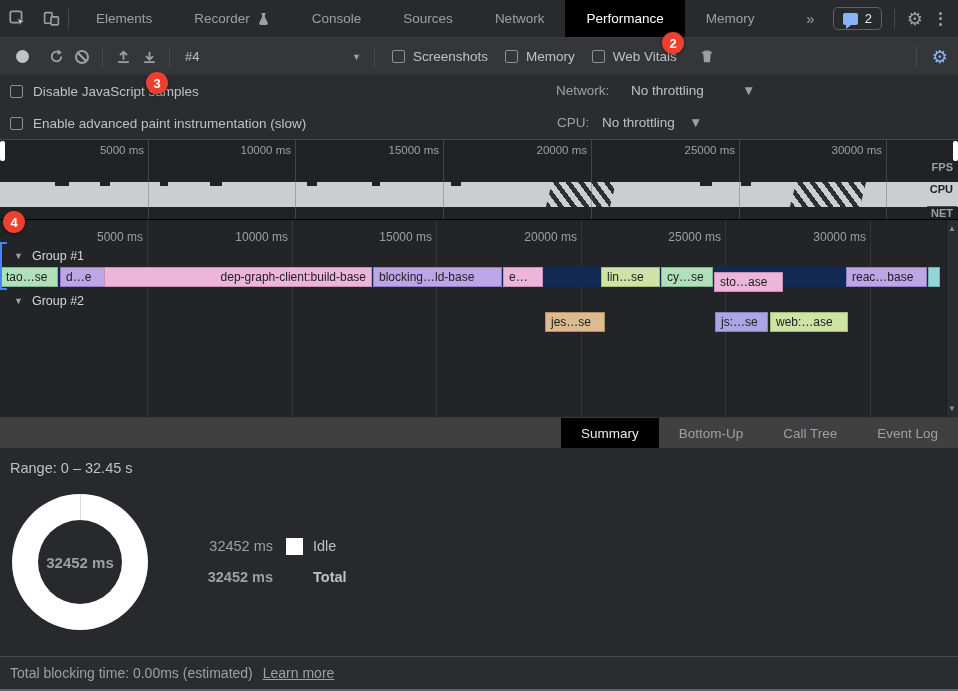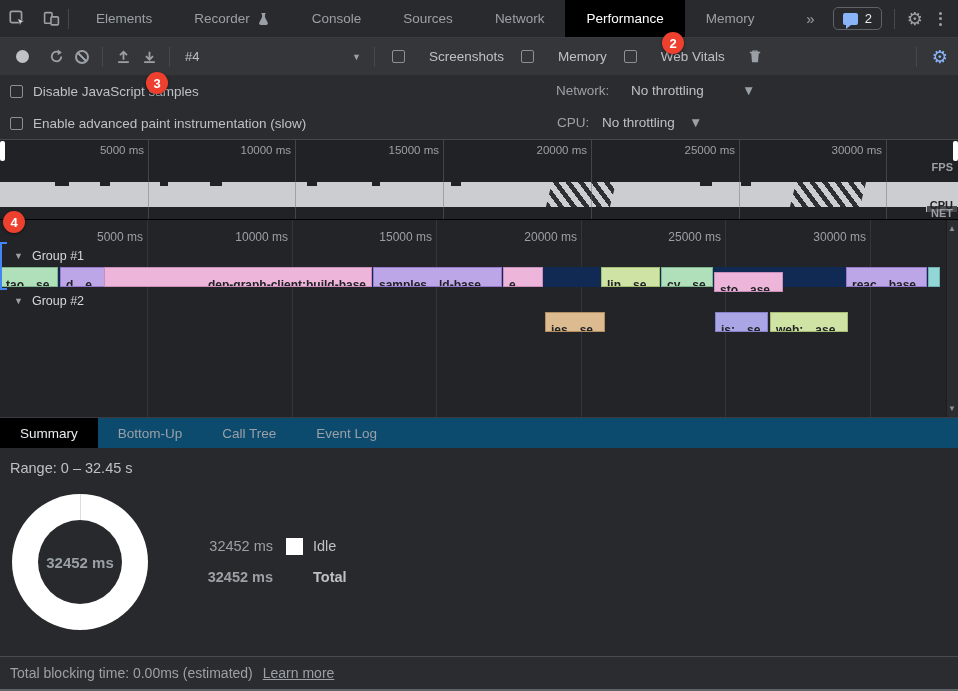--- a/index.html
+++ b/index.html
@@ -31,21 +31,21 @@
   .toolbar { position:absolute; top:38px; left:0; right:0; height:37px; background:#35363a;
     display:flex; align-items:center; padding:0 10px; }
   .record-dot { width:13px; height:13px; border-radius:50%; background:#c0c3c6; margin:0 14px 0 6px; }
   .tool-ic { display:flex; align-items:center; justify-content:center; width:26px; }
   .block-icon { width:14px; height:14px; border:2px solid #9aa0a6; border-radius:50%;
     background:linear-gradient(45deg, transparent 42%, #9aa0a6 42%, #9aa0a6 58%, transparent 58%); }
   .toolbar .vsep { margin:0 7px; }
   .session { width:176px; display:flex; align-items:center; justify-content:space-between;
     color:#bdc1c6; font-size:13px; margin:0 6px 0 8px; }
   .dd-arrow { font-size:9px; color:#9aa0a6; }
-  .check { display:flex; align-items:center; gap:24px; color:#bdc1c6; font-size:13.5px; margin-right:17px; }
+  .check { display:flex; align-items:center; gap:8px; color:#bdc1c6; font-size:13.5px; margin-right:17px; }
   .box { width:13px; height:13px; border:1.5px solid #8b9096; border-radius:2px; flex:none; }
   .spacer { flex:1; }
 
   
   .options { position:absolute; top:75px; left:0; right:0; height:65px; background:#2b2c2f;
     border-bottom:1px solid #47484b; }
   .opt-row { position:absolute; left:10px; height:32px; display:flex; align-items:center; gap:10px;
     color:#bdc1c6; font-size:13.5px; }
   .opt-abs { position:absolute; height:32px; line-height:32px; font-size:13.5px; }
   .lbl { color:#9aa0a6; } .val { color:#bdc1c6; }
@@ -53,44 +53,44 @@
   
   .overview { position:absolute; top:140px; left:0; right:0; height:79px; background:#212226; overflow:hidden; }
   .ov-grid { position:absolute; top:0; bottom:0; width:1px; background:rgba(105,110,115,0.45); z-index:5; }
   .ov-ticklab { position:absolute; top:4px; width:80px; text-align:right; font-size:11.5px; color:#9aa0a6; z-index:4; }
   .cpu-band { position:absolute; top:42px; height:25px; left:0; right:0; background:#cbcdd1; z-index:2; }
   .hatch { position:absolute; top:0; height:25px; z-index:3; transform:skewX(-14deg);
     background:repeating-linear-gradient(45deg,#2e2f33 0 4px,#cbcdd1 4px 9px); }
   .dip { position:absolute; top:0; height:4px; background:#212226; z-index:3; }
   .lane-label { position:absolute; right:1px; font-weight:bold; font-size:11px; padding:1px 4px; z-index:6; }
   .lane-fps { top:20px; color:#9aa0a6; background:rgba(32,33,36,0.75); }
-  .lane-cpu { top:42px; color:#202124; background:rgba(203,205,209,0.9);margin-top:16px; }
+  .lane-cpu { top:42px; color:#202124; background:rgba(203,205,209,0.9); }
   .lane-net { top:66px; color:#9aa0a6; background:rgba(32,33,36,0.75); }
   .handle { position:absolute; top:1px; height:20px; width:5px; background:#ffffff; border-radius:2px; z-index:7; }
 
   
   .flame { position:absolute; top:219px; left:0; right:0; height:198px; background:#232428;
     border-top:1px solid #000; overflow:hidden; }
   .fl-grid { position:absolute; top:0; bottom:0; width:1px; background:rgba(140,145,152,0.16); }
   .fl-ticklab { position:absolute; top:10px; width:80px; text-align:right; font-size:12px; color:#9aa0a6; }
   .group-h { position:absolute; left:14px; height:17px; display:flex; align-items:center; gap:9px;
     color:#d5d7da; font-size:12.5px; z-index:4; }
   .tri { color:#9aa0a6; font-size:9px; }
   .track { position:absolute; top:47px; left:0; width:940px; height:20px; background:#102a54; z-index:2; }
   .bar { position:absolute; height:20px; border:1px solid; font-size:12px; color:#202124;
-    line-height:18px; padding:8px 5px; overflow:hidden; white-space:nowrap; z-index:3;font-weight:bold; }
+    line-height:18px; padding:0 5px; overflow:hidden; white-space:nowrap; z-index:3; }
   .bracket { position:absolute; left:0; top:22px; width:7px; height:48px; z-index:5;
     border-left:2.5px solid #4285f4; border-top:2.5px solid #4285f4; border-bottom:2.5px solid #4285f4; }
   .vscroll { position:absolute; right:0; top:0; bottom:0; width:12px; background:#2b2c30;
     border-left:1px solid #1c1d20; z-index:8; }
   .sarr { position:absolute; right:2px; color:#8a8d91; font-size:8px; }
 
   
-  .paneltabs { position:absolute; top:417px; left:0; right:0; height:31px; background:#0c4a6e;
-    display:flex; align-items:stretch; border-top:1px solid #3a3b3e; }
+  .paneltabs { position:absolute; top:417px; left:0; right:0; height:31px; background:#404040;
+    display:flex; align-items:stretch; border-top:1px solid #3a3b3e;justify-content:flex-end; }
   .ptab { display:flex; align-items:center; padding:0 20px; color:#9aa0a6; font-size:13.5px; }
   .ptab.active { background:#000; color:#e8eaed; }
 
   
   .summary { position:absolute; top:448px; left:0; right:0; height:208px; background:#28292c; }
   .range { position:absolute; top:12px; left:10px; color:#bdc1c6; font-size:14.5px; }
   .donut { position:absolute; left:12px; top:46px; width:136px; height:136px; border-radius:50%; background:#fff; }
   .donut .divider { position:absolute; left:50%; top:0; width:1px; height:26px; background:#dadce0; }
   .donut .hole { position:absolute; inset:26px; border-radius:50%; background:#28292c;
     display:flex; align-items:center; justify-content:center; }
@@ -318,21 +318,21 @@
       <div class="fl-grid" style="left: 870px;"></div>
       <div class="fl-ticklab" style="left: 786px;">30000 ms</div>
       <div class="group-h" style="top: 27px;">
         <span class="tri">▼</span>
         <span>Group #1</span>
       </div>
       <div class="track" style="top: 47px; background: rgb(16, 42, 84);"></div>
       <div class="bar" style="left: 0px; width: 58px; top: 47px; background: rgb(176, 224, 186); border-color: rgb(127, 180, 140);">tao…se</div>
       <div class="bar" style="left: 60px; width: 55px; top: 47px; background: rgb(189, 166, 232); border-color: rgb(150, 121, 201);">d…e</div>
       <div class="bar" style="left: 104px; width: 268px; top: 47px; background: rgb(238, 181, 219); border-color: rgb(199, 143, 186); text-align: right;">dep-graph-client:build-base</div>
-      <div class="bar" style="left: 373px; width: 129px; top: 47px; background: rgb(189, 166, 232); border-color: rgb(150, 121, 201);">samples…ld-base</div>
+      <div class="bar" style="left: 373px; width: 129px; top: 47px; background: rgb(189, 166, 232); border-color: rgb(150, 121, 201);">blocking…ld-base</div>
       <div class="bar" style="left: 503px; width: 40px; top: 47px; background: rgb(238, 181, 219); border-color: rgb(199, 143, 186);">e…</div>
       <div class="bar" style="left: 601px; width: 59px; top: 47px; background: rgb(207, 227, 164); border-color: rgb(164, 189, 116);">lin…se</div>
       <div class="bar" style="left: 661px; width: 52px; top: 47px; background: rgb(176, 224, 186); border-color: rgb(127, 180, 140);">cy…se</div>
       <div class="bar" style="left: 714px; width: 69px; top: 52px; background: rgb(238, 181, 219); border-color: rgb(199, 143, 186);">sto…ase</div>
       <div class="bar" style="left: 846px; width: 81px; top: 47px; background: rgb(189, 166, 232); border-color: rgb(150, 121, 201);">reac…base</div>
       <div class="bar" style="left: 928px; width: 11px; top: 47px; background: rgb(147, 214, 214); border-color: rgb(111, 176, 176);"></div>
       <div class="group-h" style="top: 72px;">
         <span class="tri">▼</span>
         <span>Group #2</span>
       </div>

